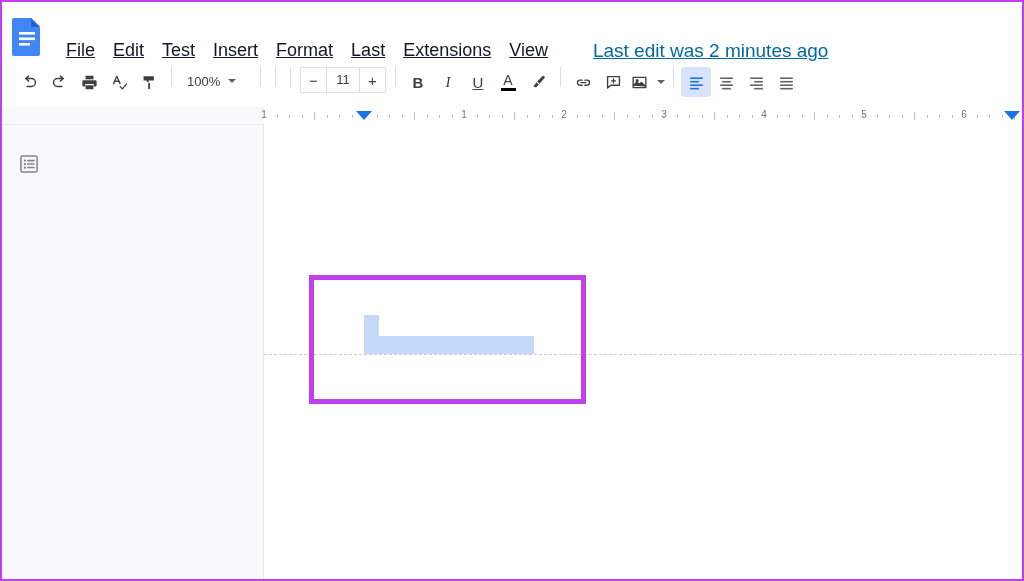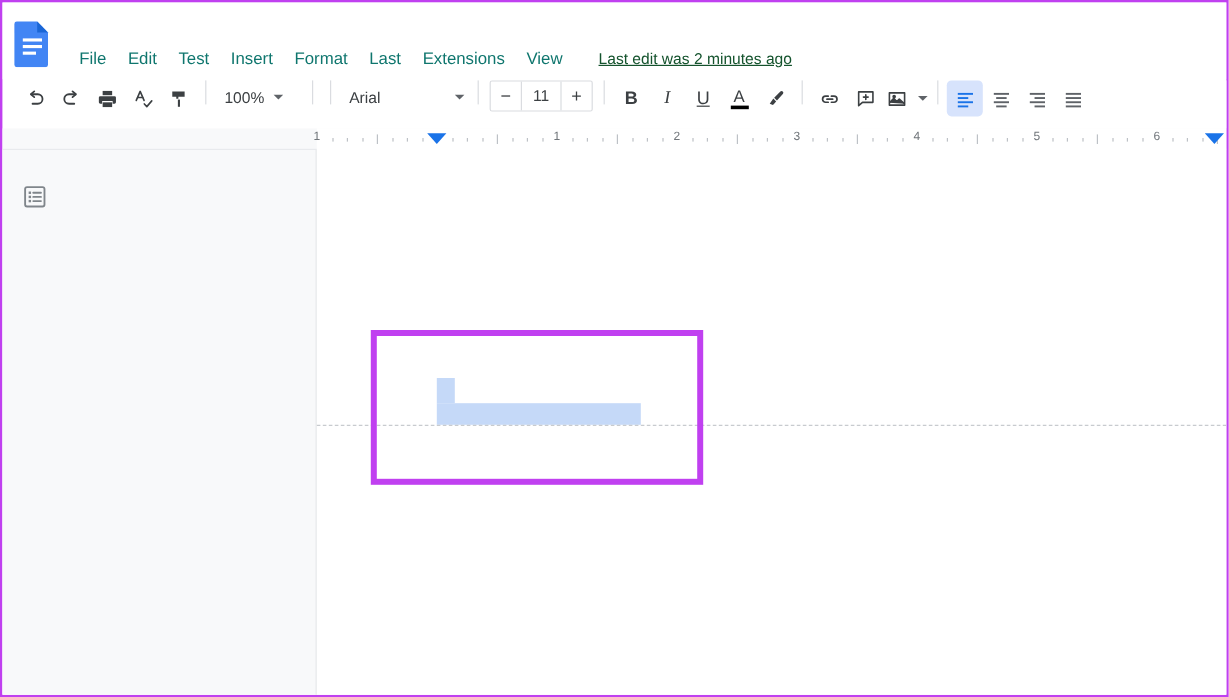--- a/index.html
+++ b/index.html
@@ -58,32 +58,33 @@
     margin-right: 2px;
   }
   .menu-row {
     position: absolute;
     left: 55px; top: 36px;
     display: flex;
     align-items: center;
     gap: 0px;
   }
   .menu-item {
-    font-size: 14px;
-    color: #0f766e;
+    font-size: 18px;
+    color: #0f172a;
     padding: 2px 9px;
     border-radius: 4px;
     white-space: nowrap;
     cursor: default;
+    text-decoration: underline;
   }
   .last-edit {
-    font-size: 13px;
-    color: #14532d;
+    font-size: 19px;
+    color: #0369a1;
     text-decoration: underline;
-    margin-left: 21px;
+    margin-left: 36px;
     white-space: nowrap;
   }
 
   
   .toolbar {
     position: absolute;
     left: 4px; top: 65px;
     width: 1020px;
     height: 40px;
     background: #ffffff;
@@ -340,24 +341,20 @@
     <div class="tb-select" style="width:62px">
       <span class="tb-select-label">100%</span>
       <span class="caret"></span>
     </div>
 
     <div class="tb-sep"></div>
 
 
     <div class="tb-sep"></div>
 
-    <div class="tb-select" style="width:96px">
-      <span class="tb-select-label">Arial</span>
-      <span class="caret" style="margin-left:auto"></span>
-    </div>
 
     <div class="tb-sep"></div>
 
     <div class="size-stepper">
       <div class="size-btn">−</div>
       <div class="size-val">11</div>
       <div class="size-btn">+</div>
     </div>
 
     <div class="tb-sep"></div>

